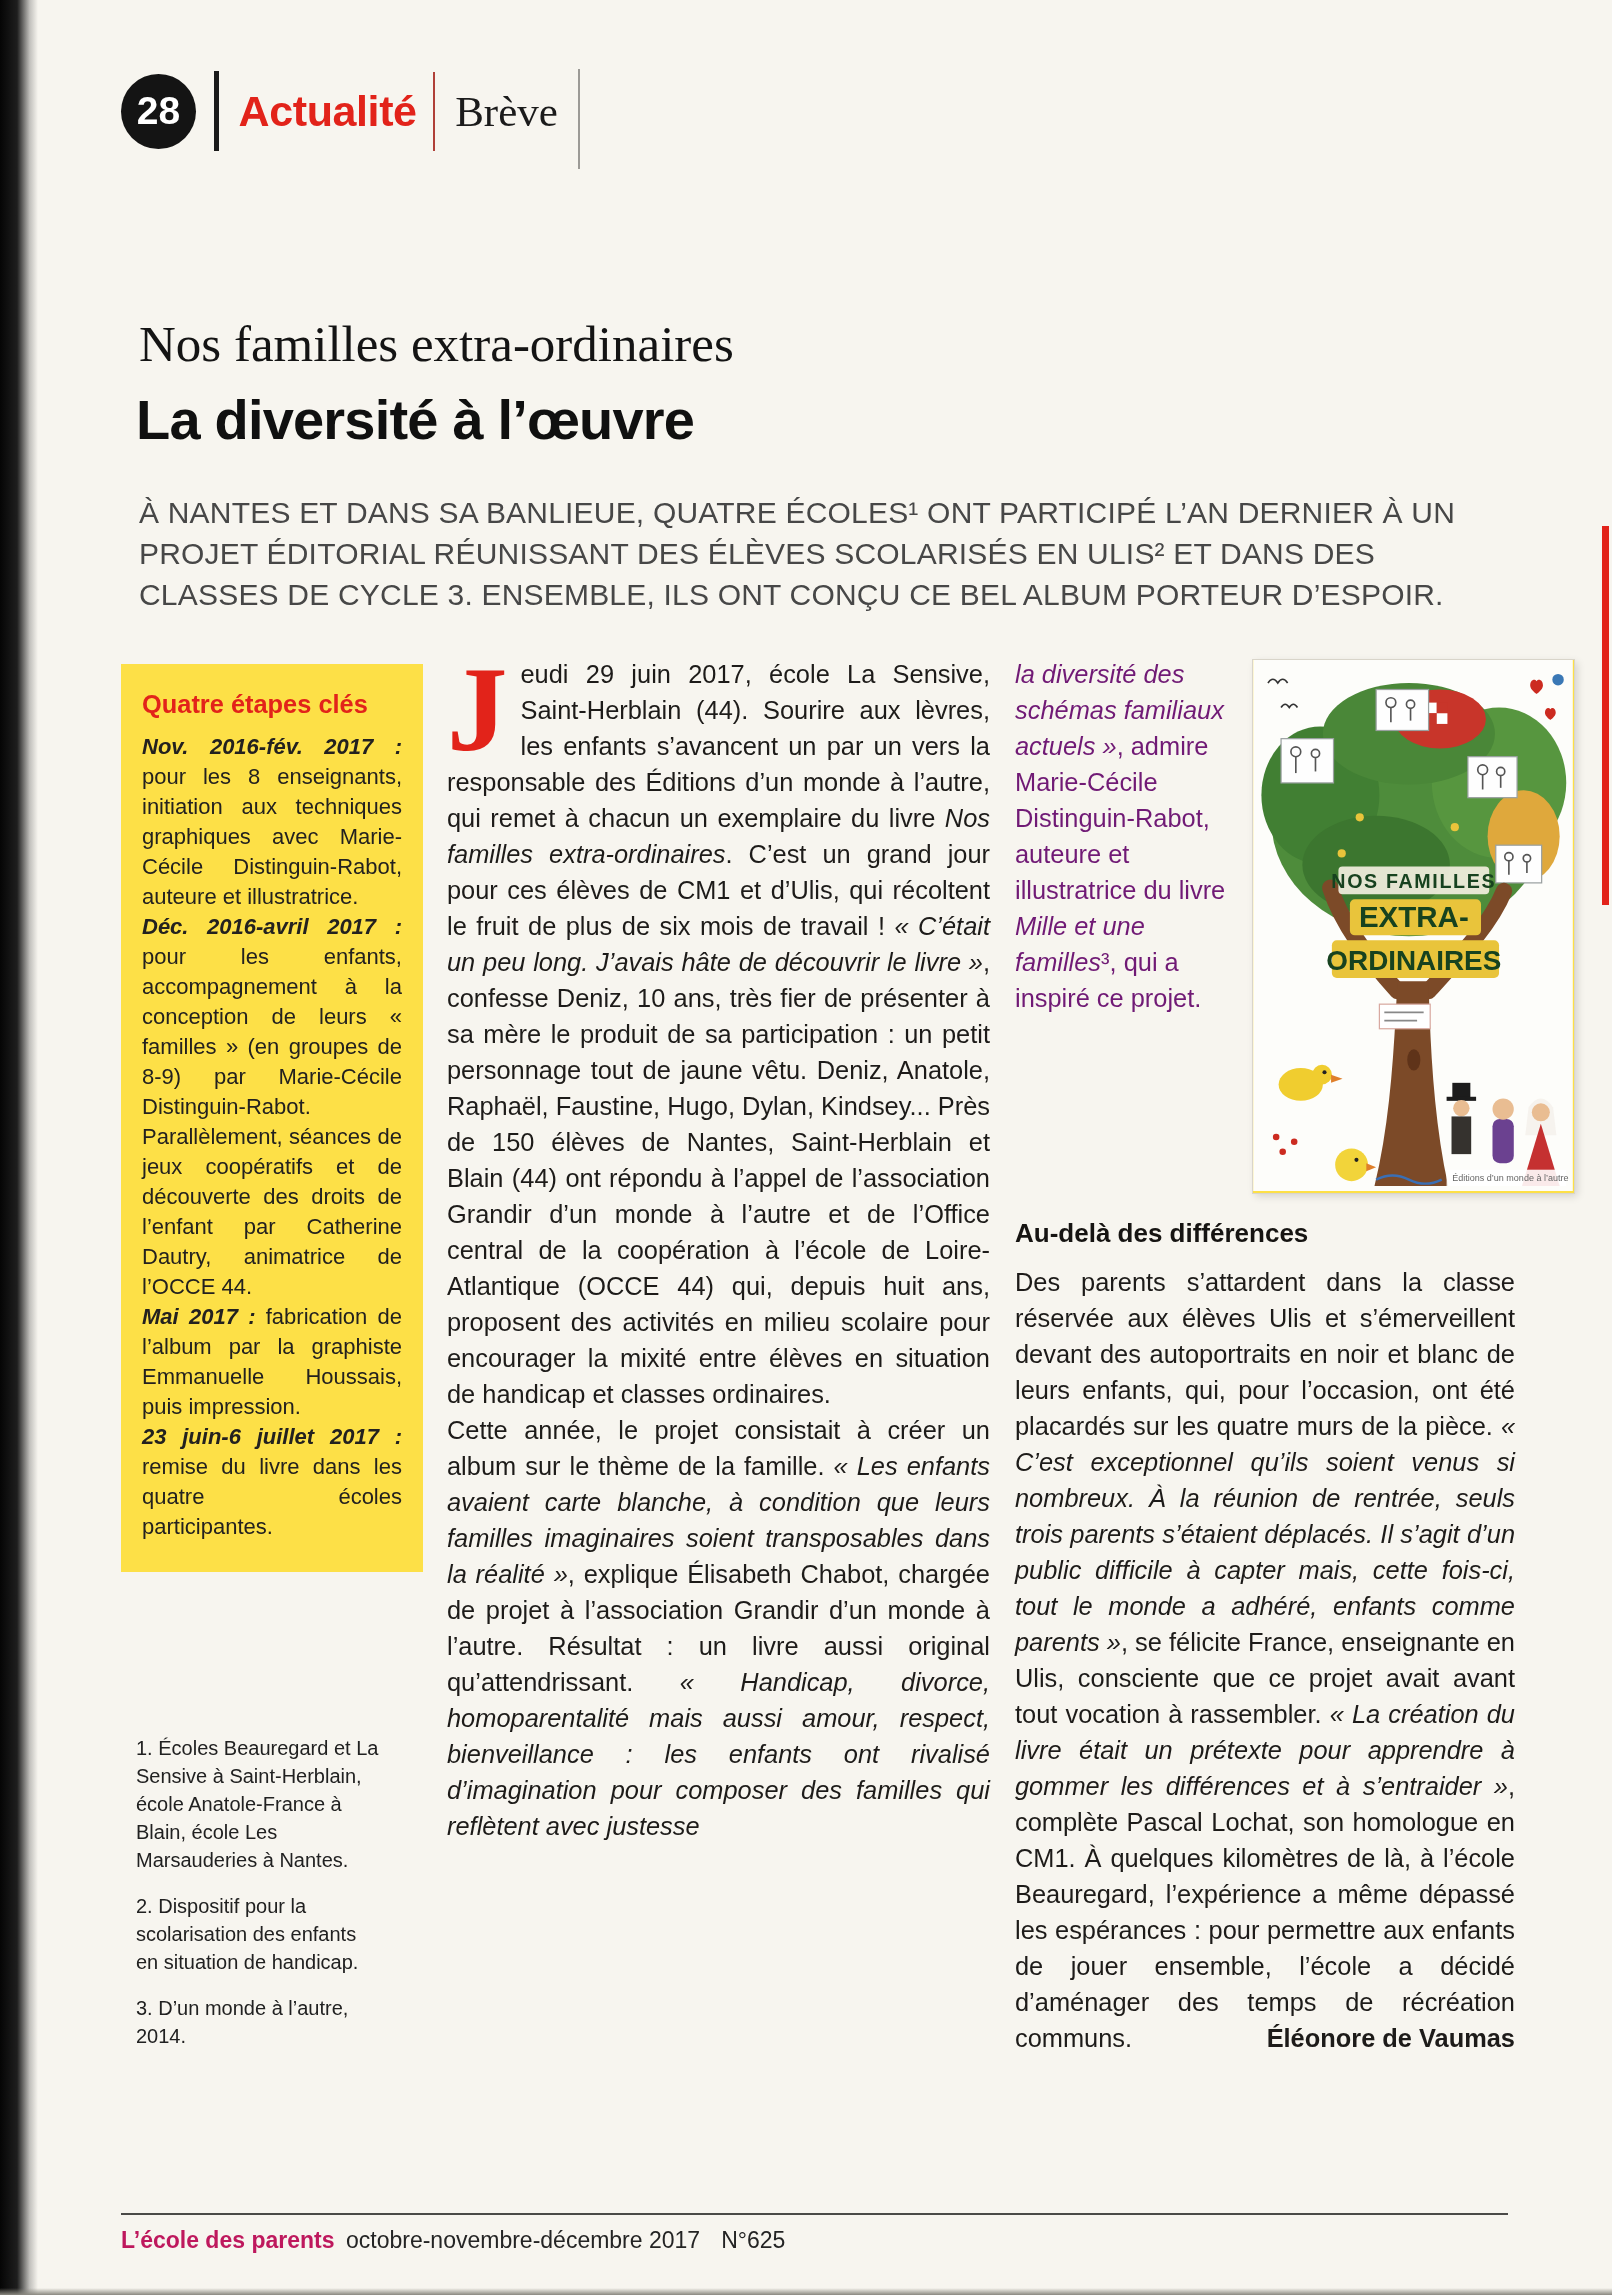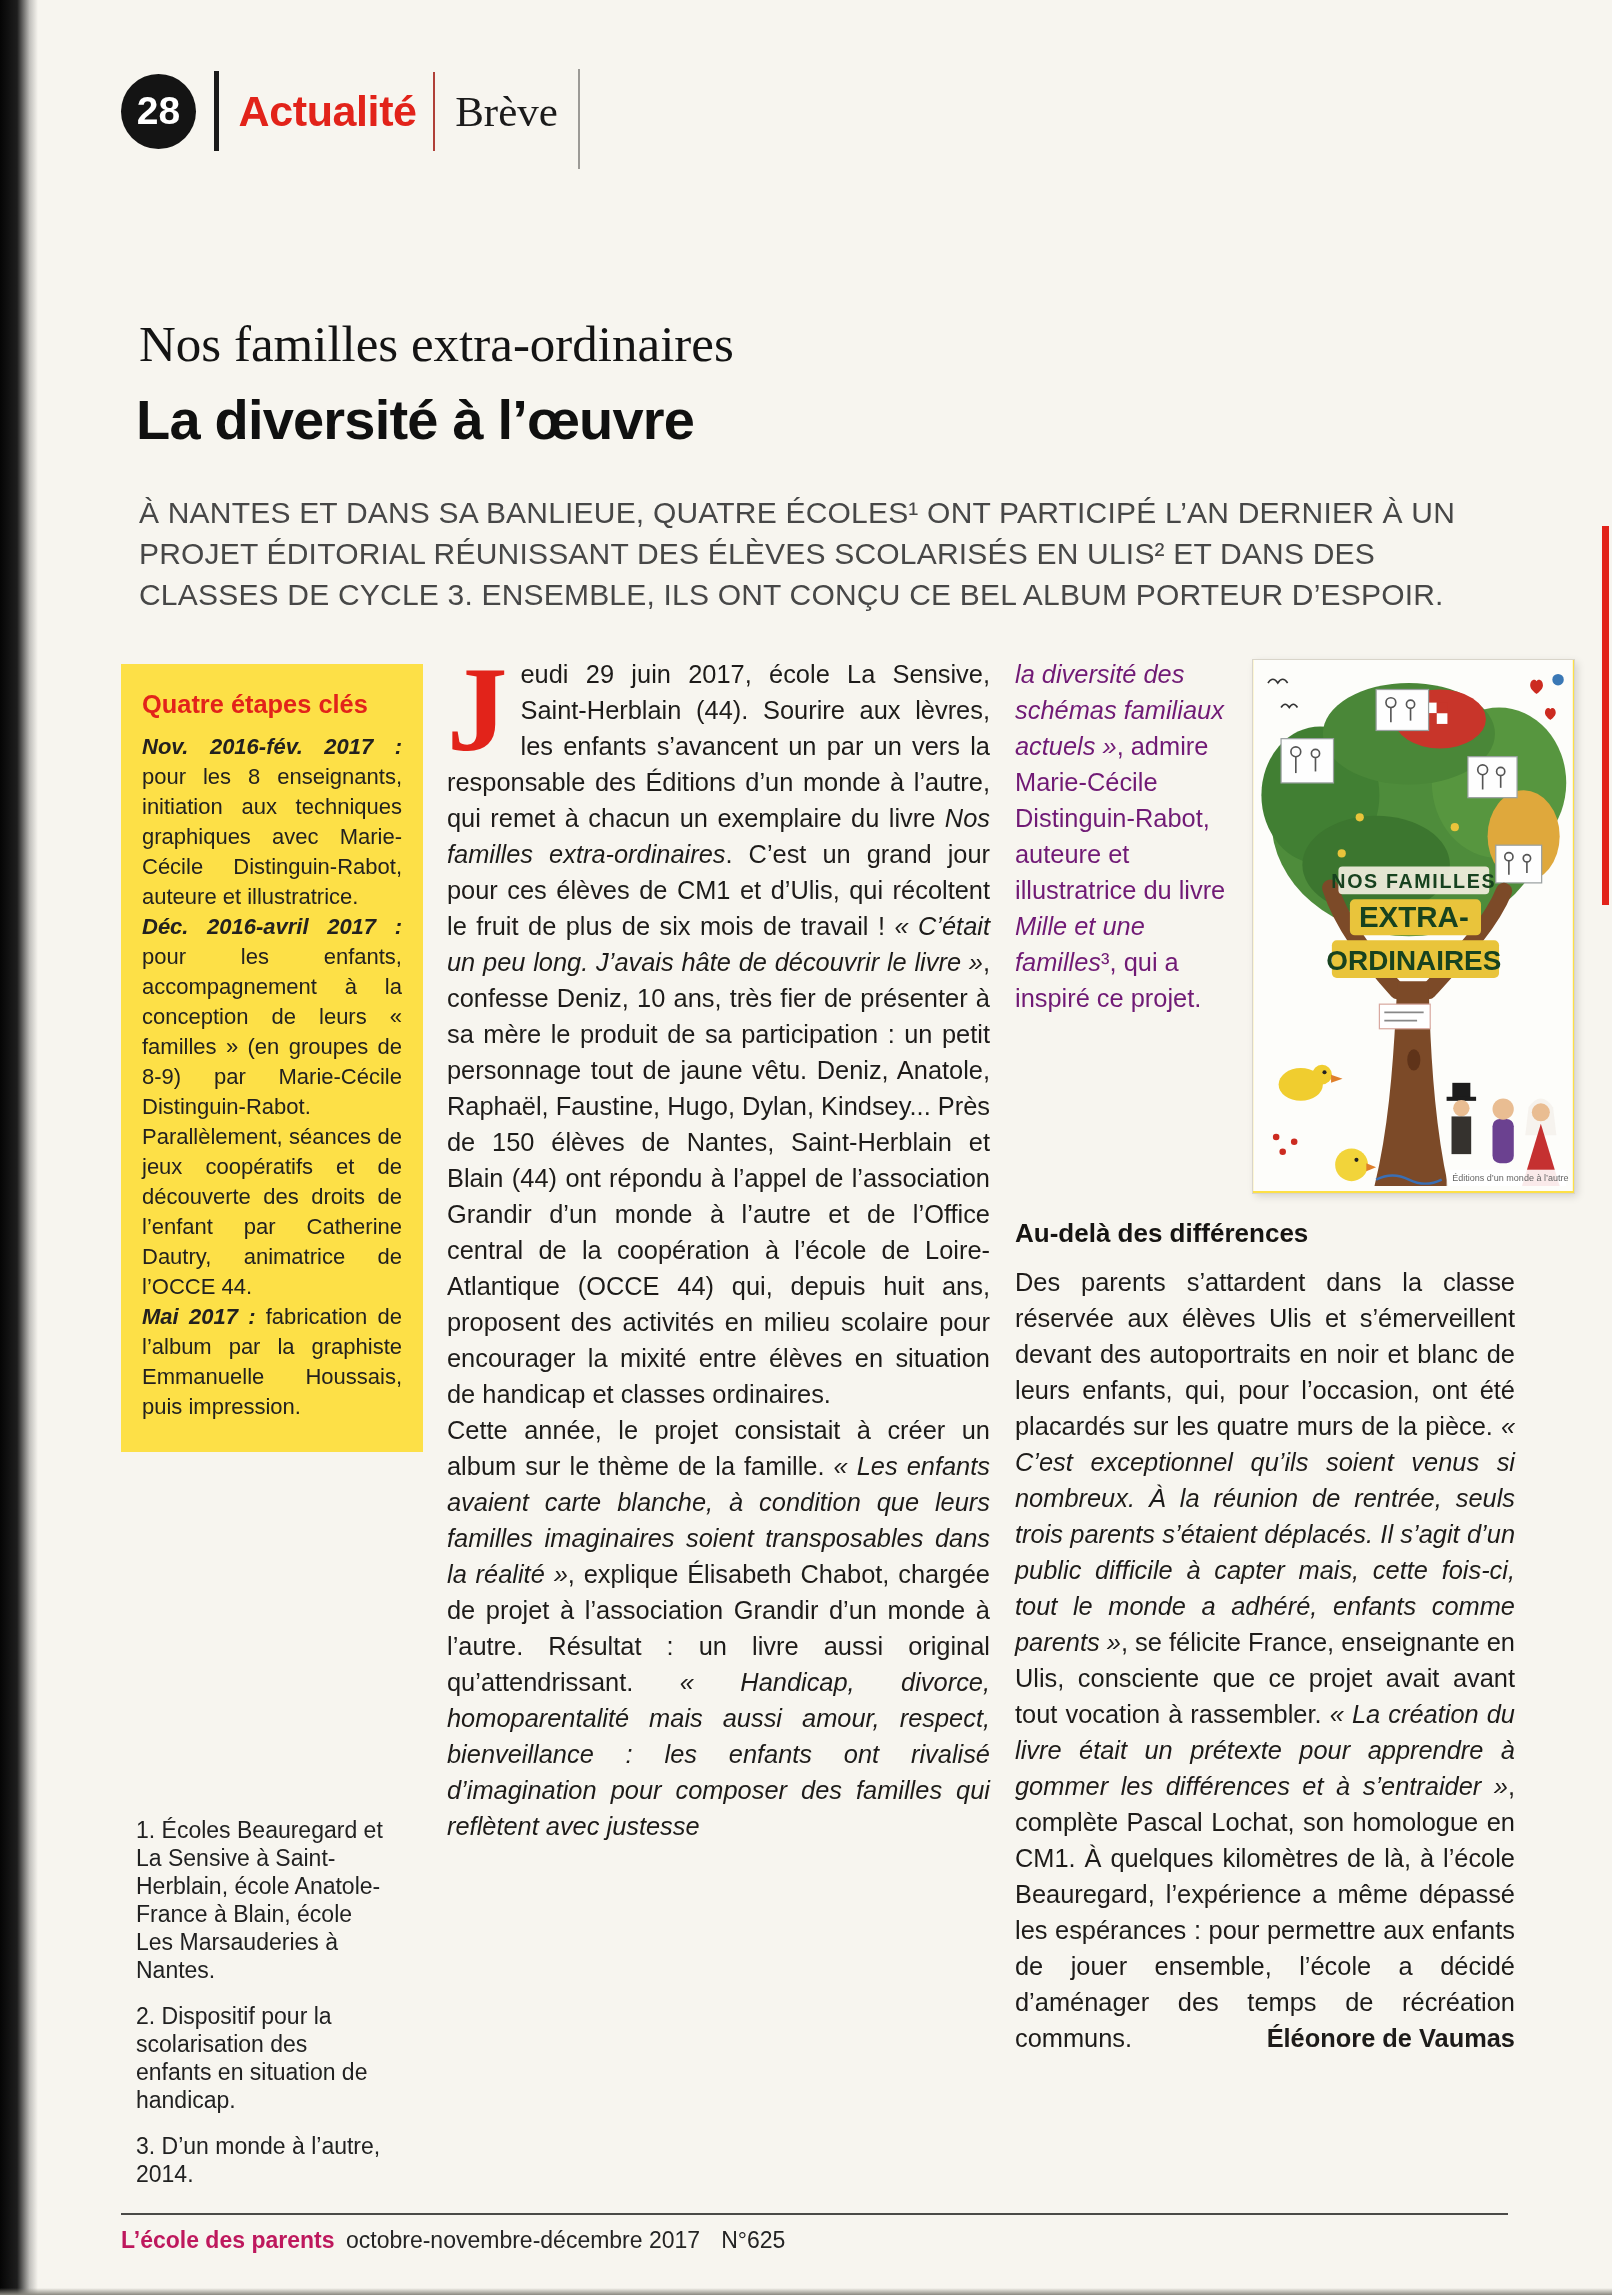--- a/index.html
+++ b/index.html
@@ -36,21 +36,21 @@
   .standfirst{position:absolute;left:139px;top:492px;width:1364px;
     font-size:30px;line-height:41px;color:#474747;letter-spacing:0.2px;}
 
   
   .sidebar{position:absolute;left:121px;top:664px;width:302px;box-sizing:border-box;
     background:#fde047;padding:26px 21px 29.5px;}
   .sidebar-title{color:#e2231a;font-weight:bold;font-size:25.4px;margin:0 0 13px;}
   .sidebar p{margin:0;font-size:22px;line-height:30px;text-align:justify;color:#23211f;}
 
   
-  .footnotes{position:absolute;left:136px;top:1816px;width:247px;font-size:23px;line-height:28px;color:#212121;}
+  .footnotes{position:absolute;left:136px;top:1734px;width:247px;font-size:20px;line-height:28px;color:#212121;}
   .footnote{margin-bottom:18px;}
 
   
   .col-mid{position:absolute;left:447px;top:656px;width:543px;}
   .col-right{position:absolute;left:1015px;top:656px;width:567px;}
   .body-text{margin:0;font-size:25.4px;line-height:36px;text-align:justify;color:#1d1b19;}
   .dropcap{float:left;font-family:"Liberation Serif",serif;font-weight:bold;color:#e2231a;
     font-size:121px;line-height:97px;padding:4.9px 13px 4.9px 0;}
 
   .wrap-row{position:relative;height:554px;}
@@ -91,20 +91,21 @@
 
   <div class="kicker">Nos familles extra-ordinaires</div>
   <div class="main-title">La diversité à l’œuvre</div>
   <div class="standfirst">À NANTES ET DANS SA BANLIEUE, QUATRE ÉCOLES¹ ONT PARTICIPÉ L’AN DERNIER À UN PROJET ÉDITORIAL RÉUNISSANT DES ÉLÈVES SCOLARISÉS EN ULIS² ET DANS DES CLASSES DE CYCLE 3. ENSEMBLE, ILS ONT CONÇU CE BEL ALBUM PORTEUR D’ESPOIR.</div>
 
   <aside class="sidebar">
     <div class="sidebar-title">Quatre étapes clés</div>
     <p><span class="rt-bi">Nov. 2016-fév. 2017 :</span><span> pour les 8 enseignants, initiation aux techniques graphiques avec Marie-Cécile Distinguin-Rabot, auteure et illustratrice.</span></p>
     <p><span class="rt-bi">Déc. 2016-avril 2017 :</span><span> pour les enfants, accompagnement à la conception de leurs « familles » (en groupes de 8-9) par Marie-Cécile Distinguin-Rabot. Parallèlement, séances de jeux coopératifs et de découverte des droits de l’enfant par Catherine Dautry, animatrice de l’OCCE 44.</span></p>
     <p><span class="rt-bi">Mai 2017 :</span><span> fabrication de l’album par la graphiste Emmanuelle Houssais, puis impression.</span></p>
+    <p><span class="rt-bi">23 juin-6 juillet 2017 :</span><span> remise du livre dans les quatre écoles participantes.</span></p>
   </aside>
 
   <div class="footnotes">
     <div class="footnote">1. Écoles Beauregard et La Sensive à Saint-Herblain, école Anatole-France à Blain, école Les Marsauderies à Nantes.</div>
     <div class="footnote">2. Dispositif pour la scolarisation des enfants en situation de handicap.</div>
     <div class="footnote">3. D’un monde à l’autre, 2014.</div>
   </div>
 
   <div class="col-mid">
     <p class="body-text"><span class="dropcap">J</span><span><span>eudi 29 juin 2017, école La Sensive, Saint-Herblain (44). Sourire aux lèvres, les enfants s’avancent un par un vers la responsable des Éditions d’un monde à l’autre, qui remet à chacun un exemplaire du livre </span><span class="rt-i">Nos familles extra-ordinaires</span><span>. C’est un grand jour pour ces élèves de CM1 et d’Ulis, qui récoltent le fruit de plus de six mois de travail ! </span><span class="rt-i">« C’était un peu long. J’avais hâte de découvrir le livre »</span><span>, confesse Deniz, 10 ans, très fier de présenter à sa mère le produit de sa participation : un petit personnage tout de jaune vêtu. Deniz, Anatole, Raphaël, Faustine, Hugo, Dylan, Kindsey... Près de 150 élèves de Nantes, Saint-Herblain et Blain (44) ont répondu à l’appel de l’association Grandir d’un monde à l’autre et de l’Office central de la coopération à l’école de Loire-Atlantique (OCCE 44) qui, depuis huit ans, proposent des activités en milieu scolaire pour encourager la mixité entre élèves en situation de handicap et classes ordinaires.</span></span></p>

